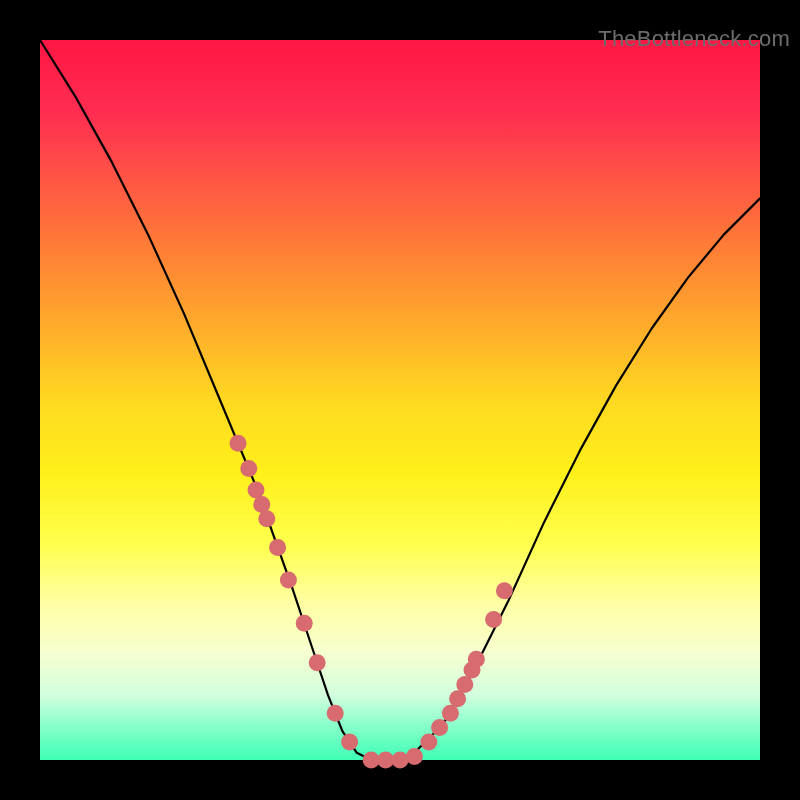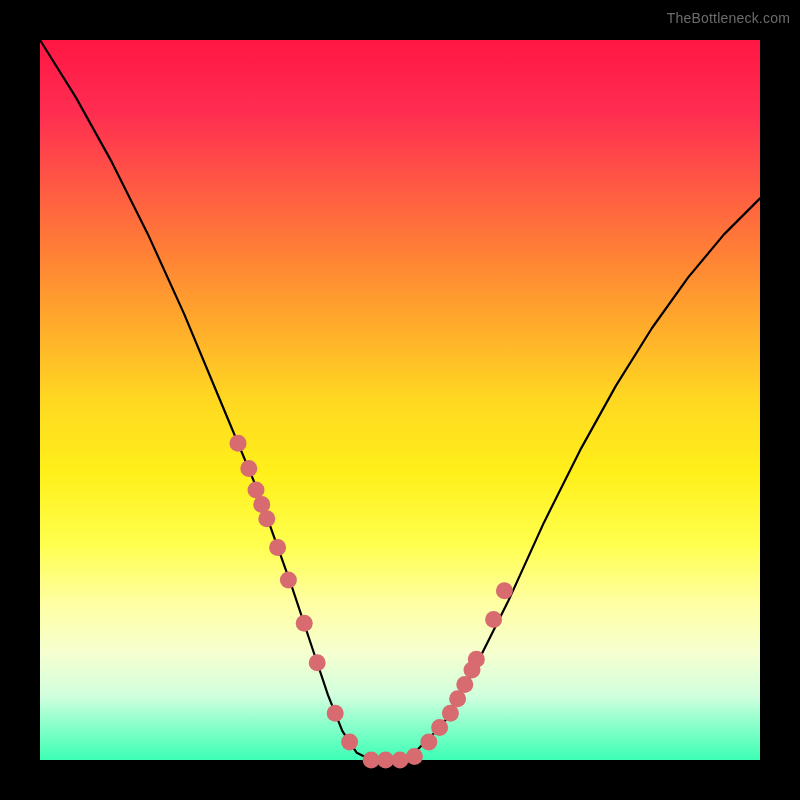--- a/index.html
+++ b/index.html
@@ -26,24 +26,24 @@
       #fff01a 60%,
       #ffff4e 70%,
       #ffffa2 78%,
       #f6ffcf 85%,
       #d2ffde 91%,
       #8cffcb 95%,
       #3dffb5 100%);
   }
   .watermark {
     position: absolute;
-    top: 10px;
+    top: 26px;
     right: 10px;
     font-family: Arial, Helvetica, sans-serif;
-    font-size: 14px;
+    font-size: 22px;
     font-weight: 400;
     color: #6c6c6c;
     letter-spacing: 0.2px;
   }
   svg.overlay {
     position: absolute;
     left: 0;
     top: 0;
     width: 720px;
     height: 720px;

